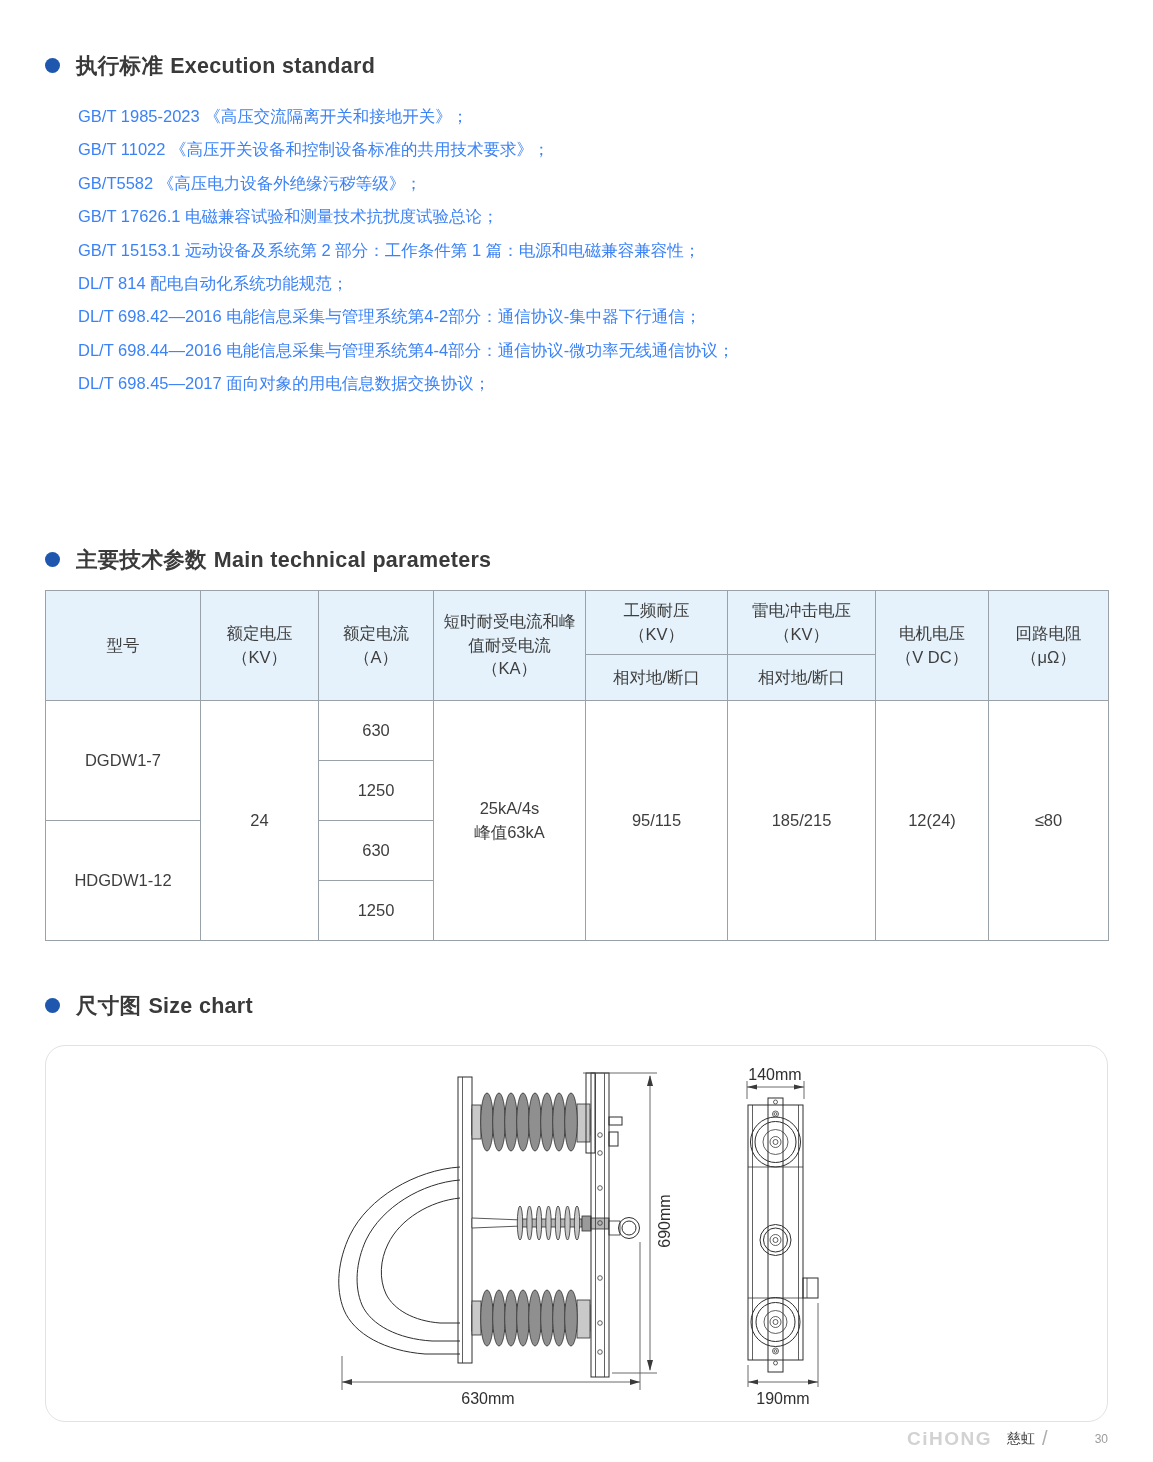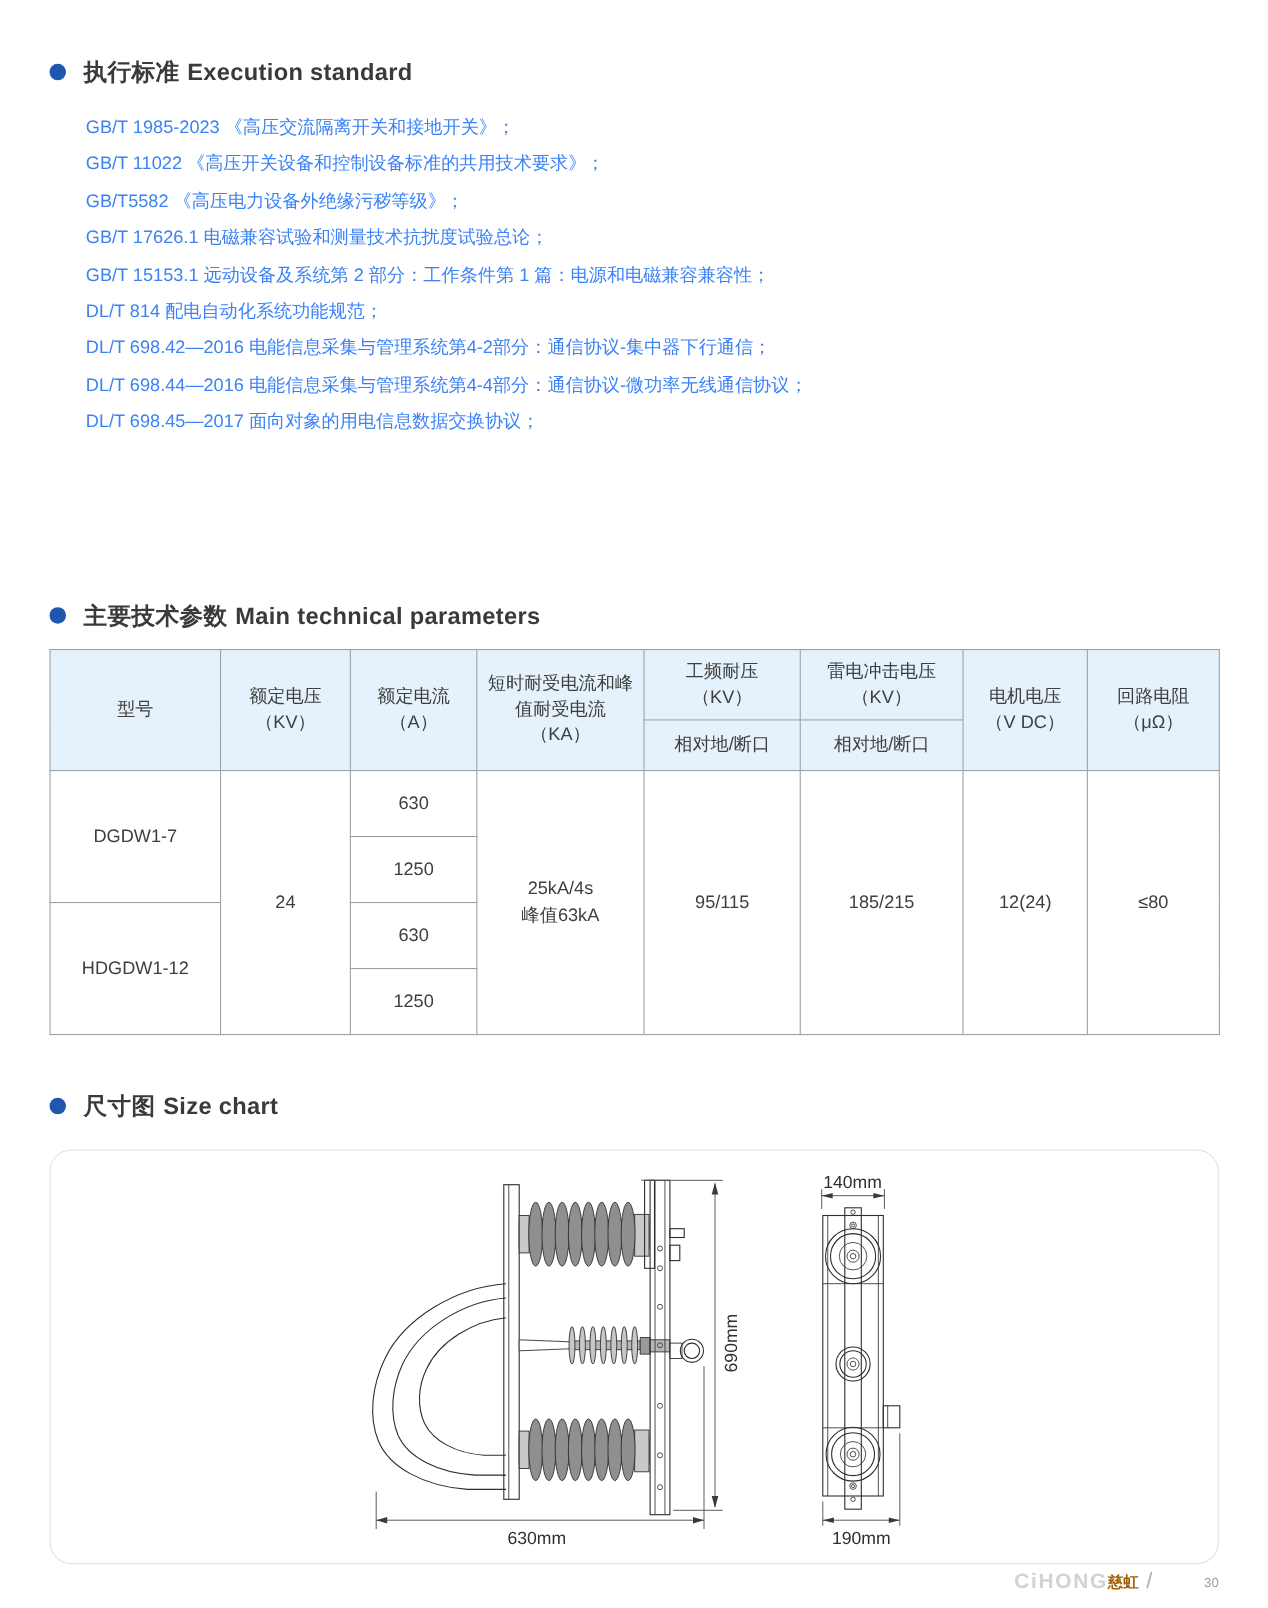--- a/index.html
+++ b/index.html
@@ -59,21 +59,21 @@
   svg .thin { stroke: #2e2e2e; stroke-width: 0.75; fill: none; }
   svg .dim { stroke: #5a5a5a; stroke-width: 0.9; fill: none; }
   svg .arrow { fill: #3a3a3a; stroke: none; }
   svg text.dim-label { font-family: "Liberation Sans", sans-serif; font-size: 16px; fill: #2f2f2f; }
 
   .footer {
     position: absolute; top: 1427px; right: 45px;
     display: flex; align-items: center;
   }
   .brand-en { font-size: 19px; font-weight: 800; color: #d2d2d2; letter-spacing: 1.5px; }
-  .brand-cn { font-size: 14px; font-weight: 700; color: #a16207; margin-left: 0; }
+  .brand-cn { font-size: 14px; font-weight: 400; color: #404040; margin-left: 15px; }
   .page-sep { font-size: 20px; color: #aeaeae; margin: 0 3px 0 7px; }
   .page-num { font-size: 12px; color: #9c9c9c; margin-left: 44px; }
 </style>
 </head>
 <body>
 
 <div class="section-header" style="top:51px;">
   <span class="bullet"></span>
   <span class="section-title"><span>执行标准</span><span class="en">Execution standard</span></span>
 </div>

